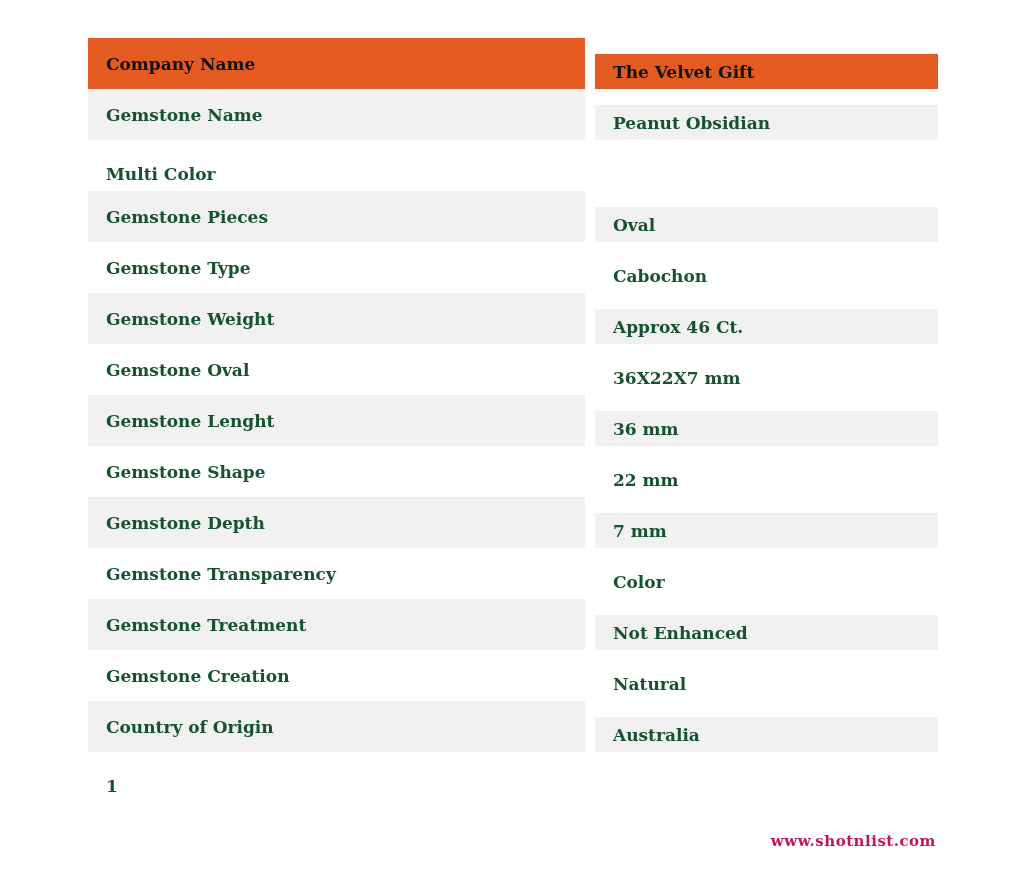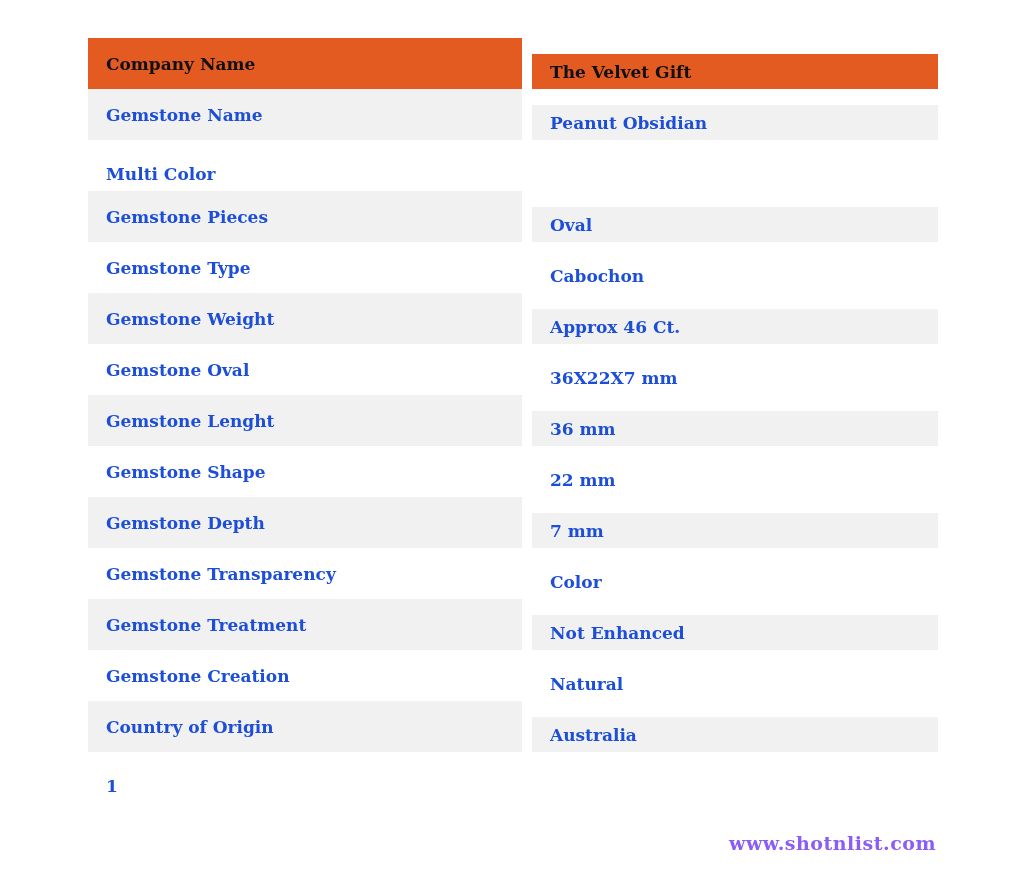--- a/index.html
+++ b/index.html
@@ -26,39 +26,39 @@
     height: 51px;
     column-gap: 10px;
   }
   .cell {
     display: flex;
     align-items: center;
     box-sizing: border-box;
     padding-left: 18px;
     font-size: 17px;
     font-weight: bold;
-    color: #1d4ed8;
+    color: #14532d;
     background: #ffffff;
   }
-  .cell.left { width: 434px; }
+  .cell.left { width: 497px; }
   .cell.right { flex: 1; margin-top: 16px; }
   .row.header .cell {
     background: #e45b21;
     color: #101010;
   }
   
   .row:not(.header):nth-child(even) .cell { background: #f1f1f1; }
   .row:not(.header):nth-child(odd)  .cell { background: #ffffff; }
   .watermark {
     position: absolute;
     top: 832px;
     right: 88px;
-    font-size: 19px;
+    font-size: 15px;
     font-weight: bold;
-    color: #8b5cf6;
+    color: #be185d;
     letter-spacing: 0.5px;
   }
 </style>
 </head>
 <body>
 
 <div class="page">
 
   <div class="spec-table">
 

